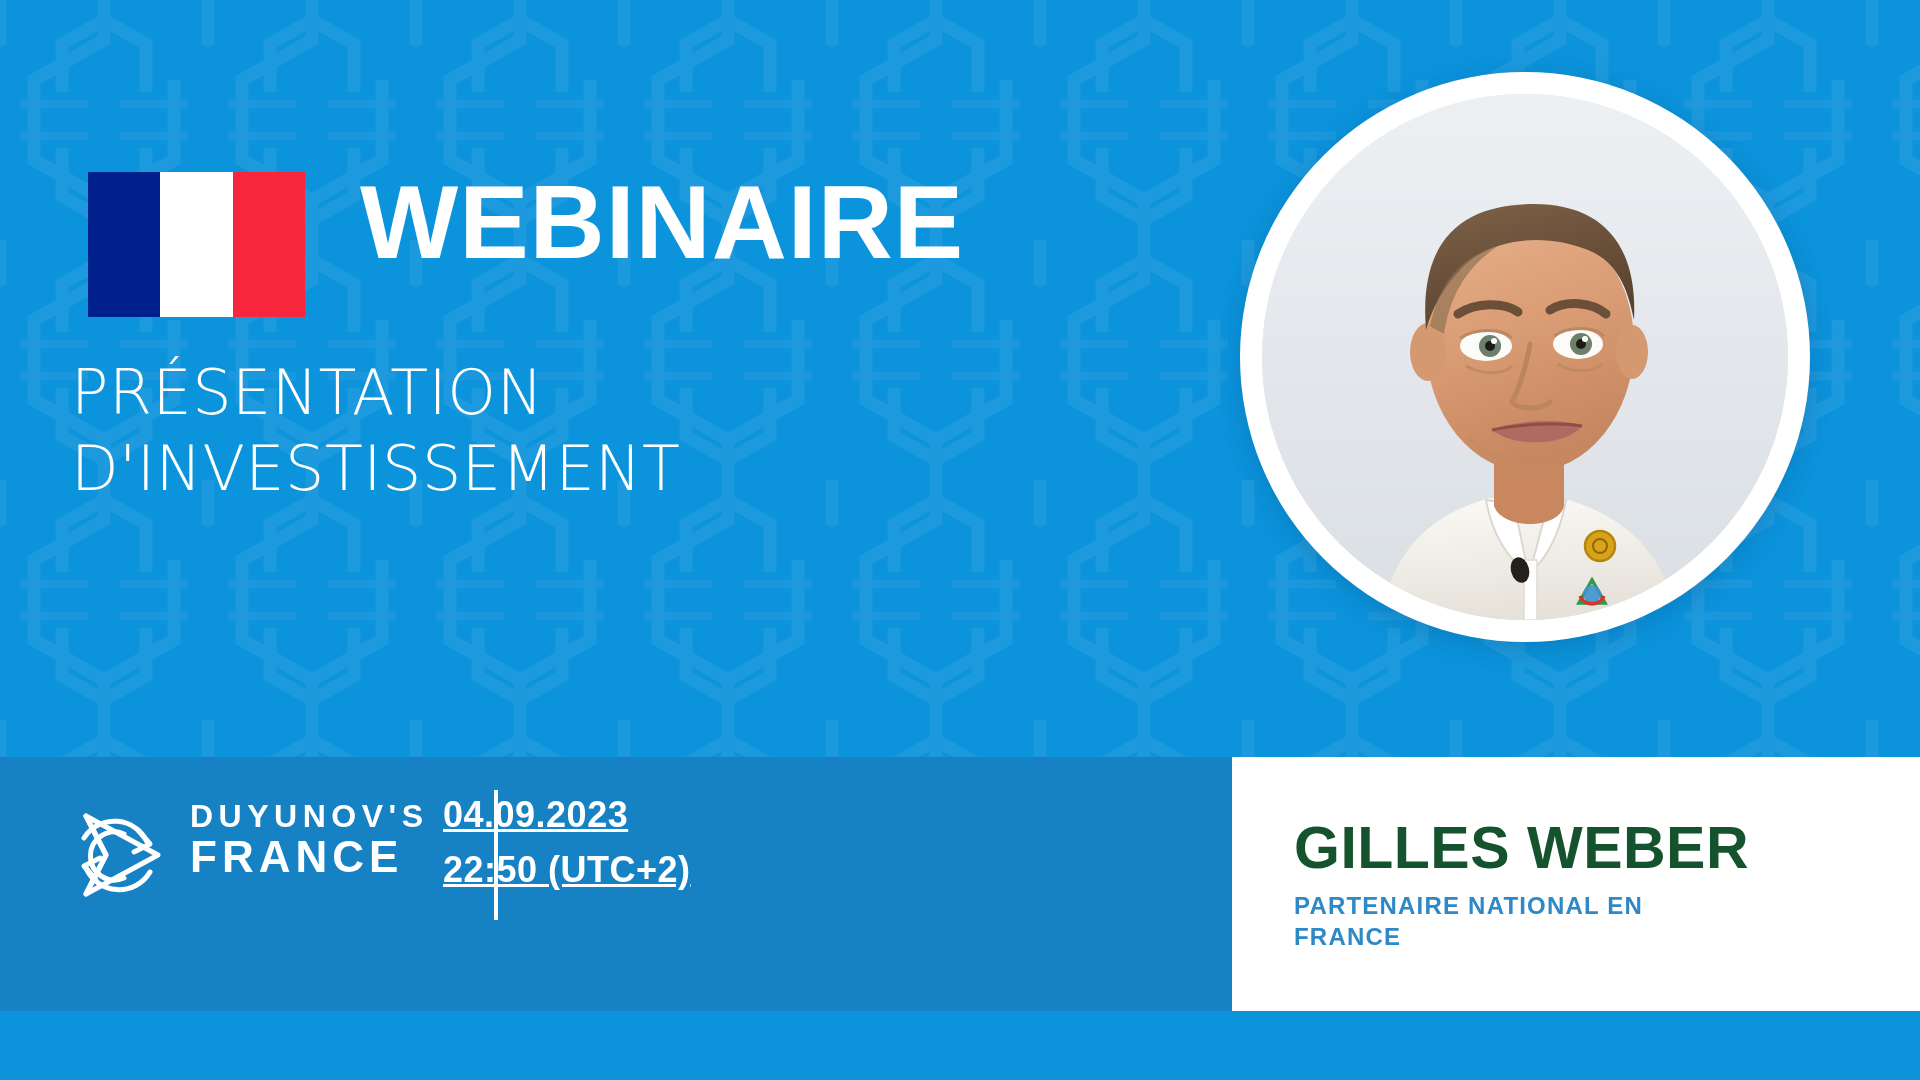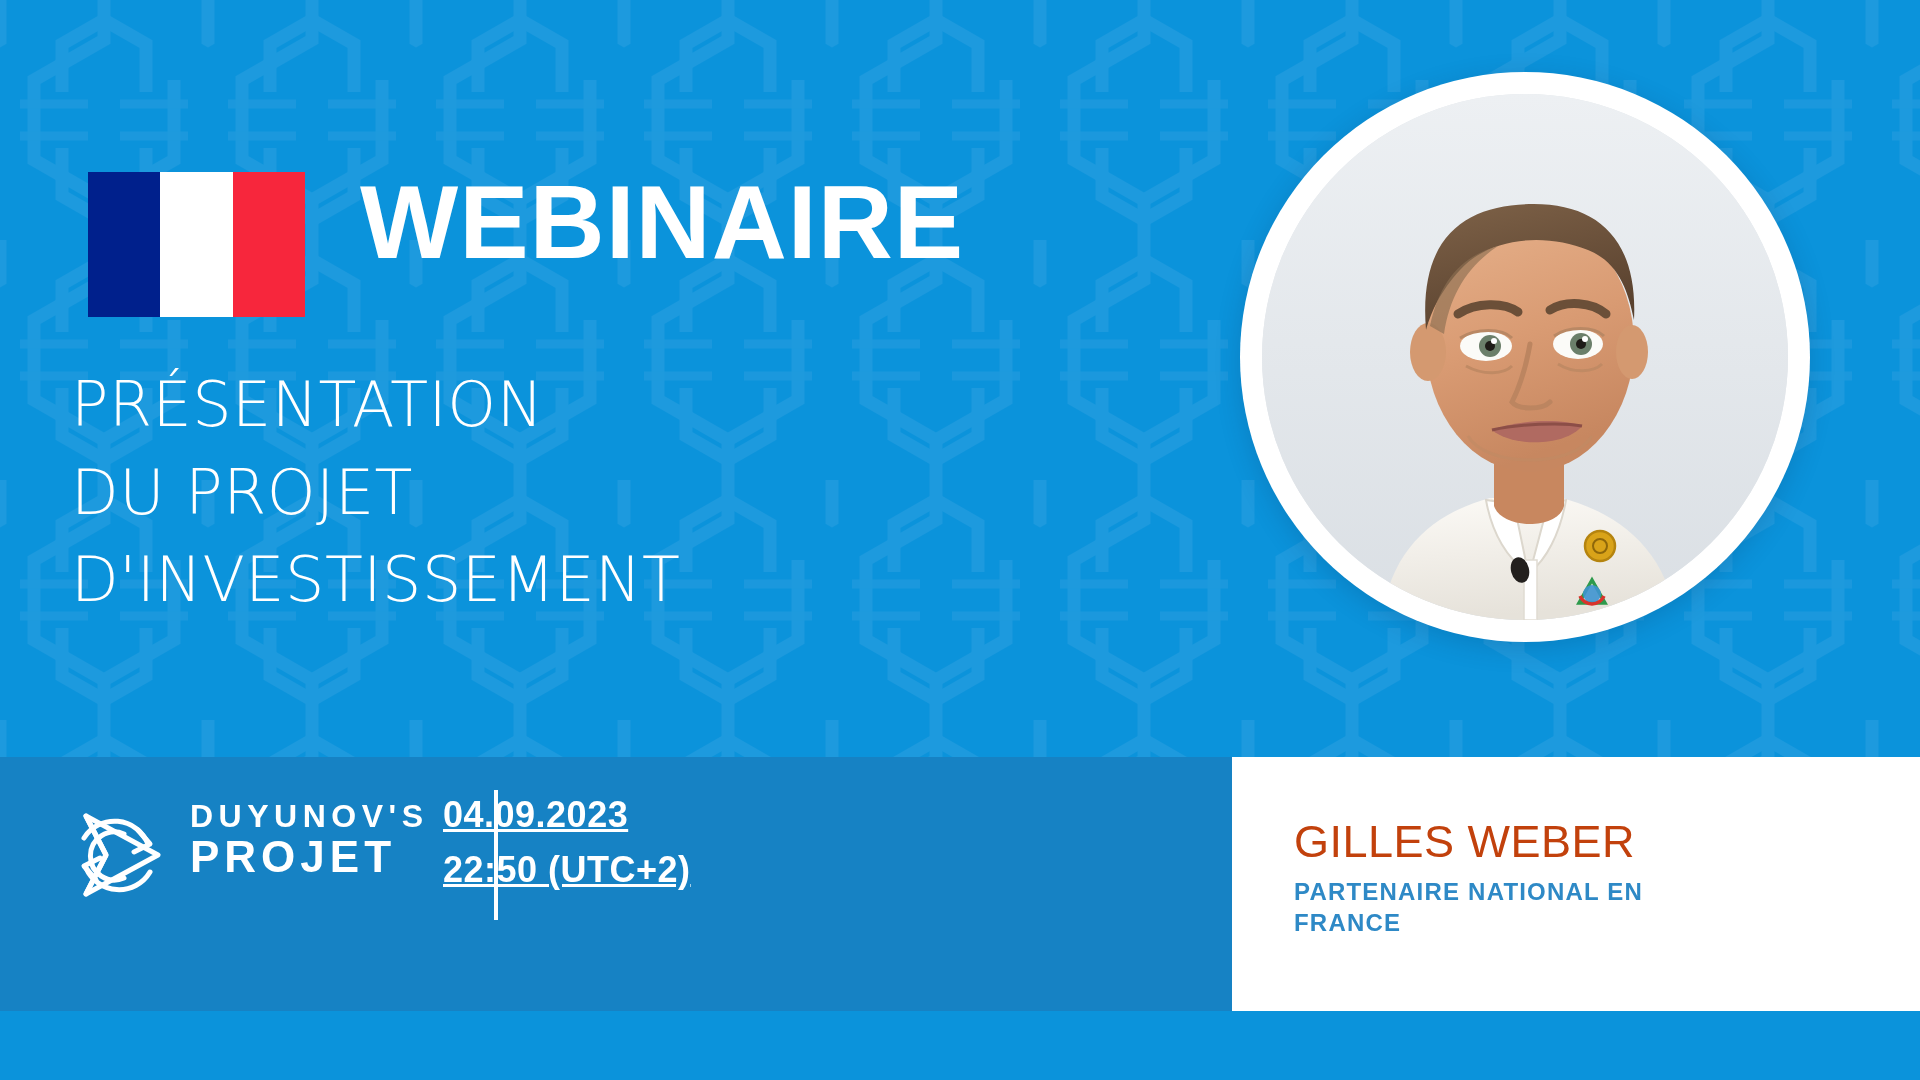--- a/index.html
+++ b/index.html
@@ -45,21 +45,21 @@
   
   #subtitle {
     position:absolute; left:63px; top:355px;
     color:#FFFFFF;
     font-size:62px;
     font-weight:300;
     line-height:1.22;
     letter-spacing:0.5px;
     font-family:"DejaVu Sans", sans-serif;
   }
-  #subtitle .line { display:block; white-space:nowrap;margin-top:12px; }
+  #subtitle .line { display:block; white-space:nowrap; }
 
   
   #portrait-wrap {
     position:absolute; left:1232px; top:72px;
     width:570px; height:570px;
   }
   #portrait-ring {
     position:absolute; inset:0;
     border-radius:50%;
     background:#FFFFFF;
@@ -120,23 +120,23 @@
   #datetime span { display:block; white-space:nowrap; }
 
   
   #speaker-card {
     position:absolute; left:1232px; top:757px;
     width:688px; height:254px;
     background:#FFFFFF;
     padding:62px 0 0 62px;
   }
   #speaker-name {
-    color:#c2410c;
-    font-size:45px;
-    font-weight:normal;
+    color:#14532d;
+    font-size:59px;
+    font-weight:bold;
     letter-spacing:0.5px;
     line-height:1.0;
     font-family:"Liberation Sans", sans-serif;
     white-space:nowrap;
   }
   #speaker-role {
     margin-top:12px;
     color:#2E89C6;
     font-size:24px;
     font-weight:bold;
@@ -183,21 +183,20 @@
     <div id="flag">
       <div class="band blue"></div>
       <div class="band white"></div>
       <div class="band red"></div>
     </div>
 
     <div id="title">WEBINAIRE</div>
 
     <div id="subtitle">
       <span class="line">PRÉSENTATION</span>
-      <span class="line">DU PROJET</span>
       <span class="line">D'INVESTISSEMENT</span>
     </div>
 
     <div id="portrait-wrap">
       <div id="portrait-ring"></div>
       <div id="portrait-photo">
         <svg viewBox="0 0 526 526">
           <defs>
             <linearGradient id="bgph" x1="0" y1="0" x2="0" y2="1">
               <stop offset="0" stop-color="#EDF0F3"></stop>
@@ -291,21 +290,21 @@
         <path d="M34 80 L22 66 L38 58"></path>
 
         <path d="M62 34 A24 24 0 1 0 62 78"></path>
 
         <path d="M24 16 L96 55 L24 94 L44 55 Z"></path>
         <path d="M24 16 L44 55 L24 94"></path>
       </g>
     </svg>
     <div id="logo-text">
       <span class="l1">DUYUNOV'S</span>
-      <span class="l2">PROJET</span>
+      <span class="l2">FRANCE</span>
     </div>
   </div>
 
   <div id="divider"></div>
 
   <div id="datetime">
     <span>04.09.2023</span>
     <span>22:50 (UTC+2)</span>
   </div>
 

